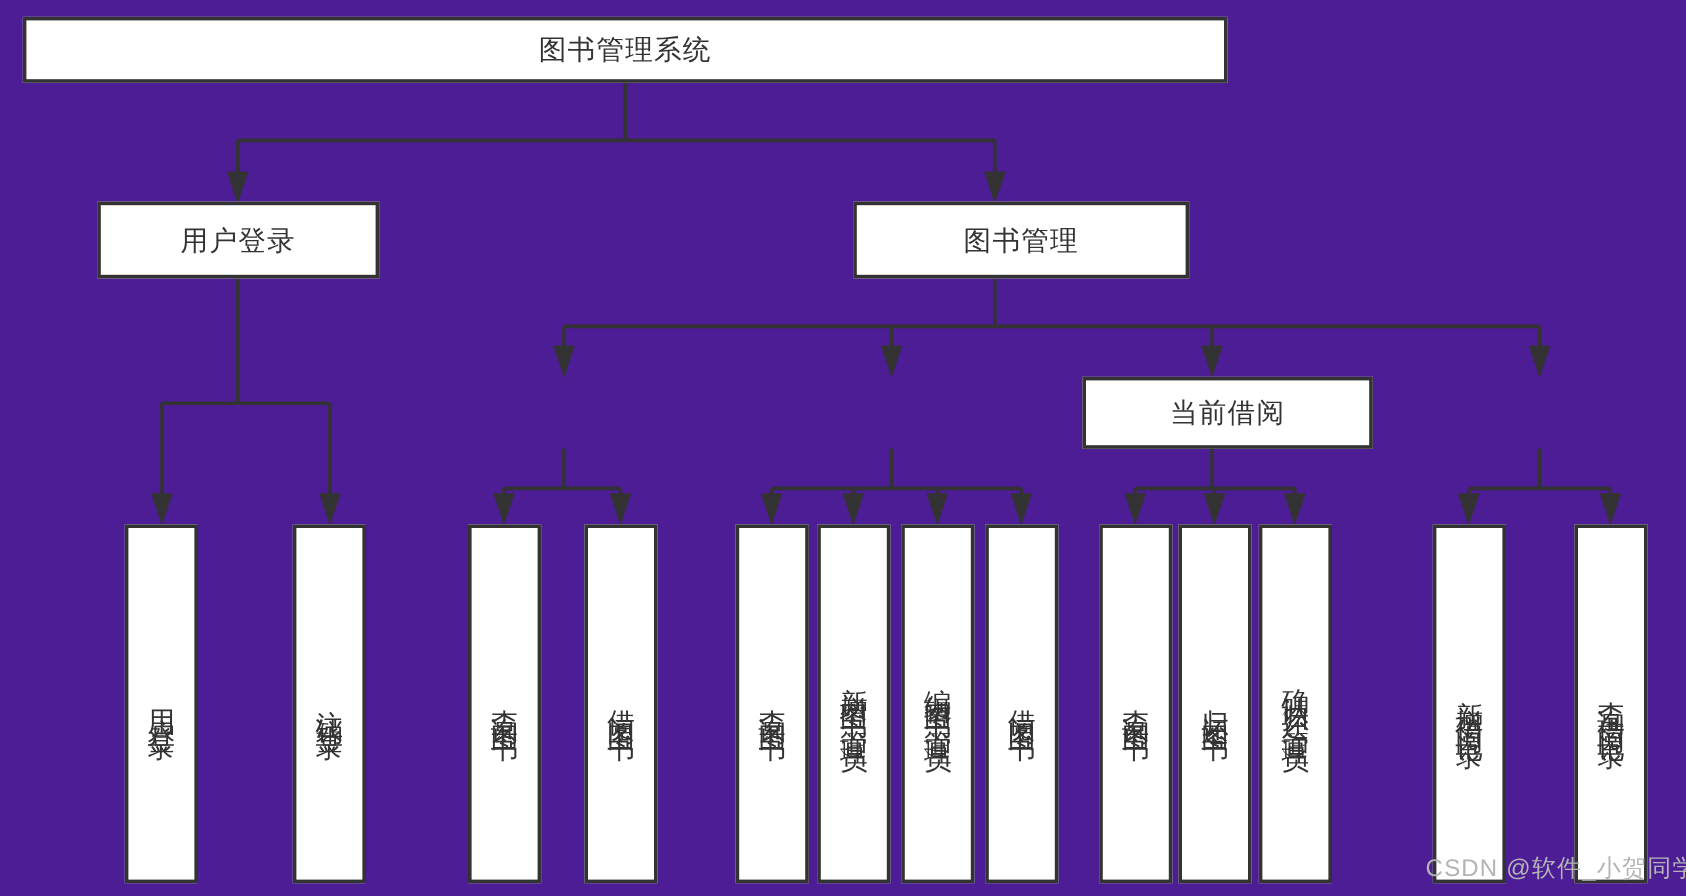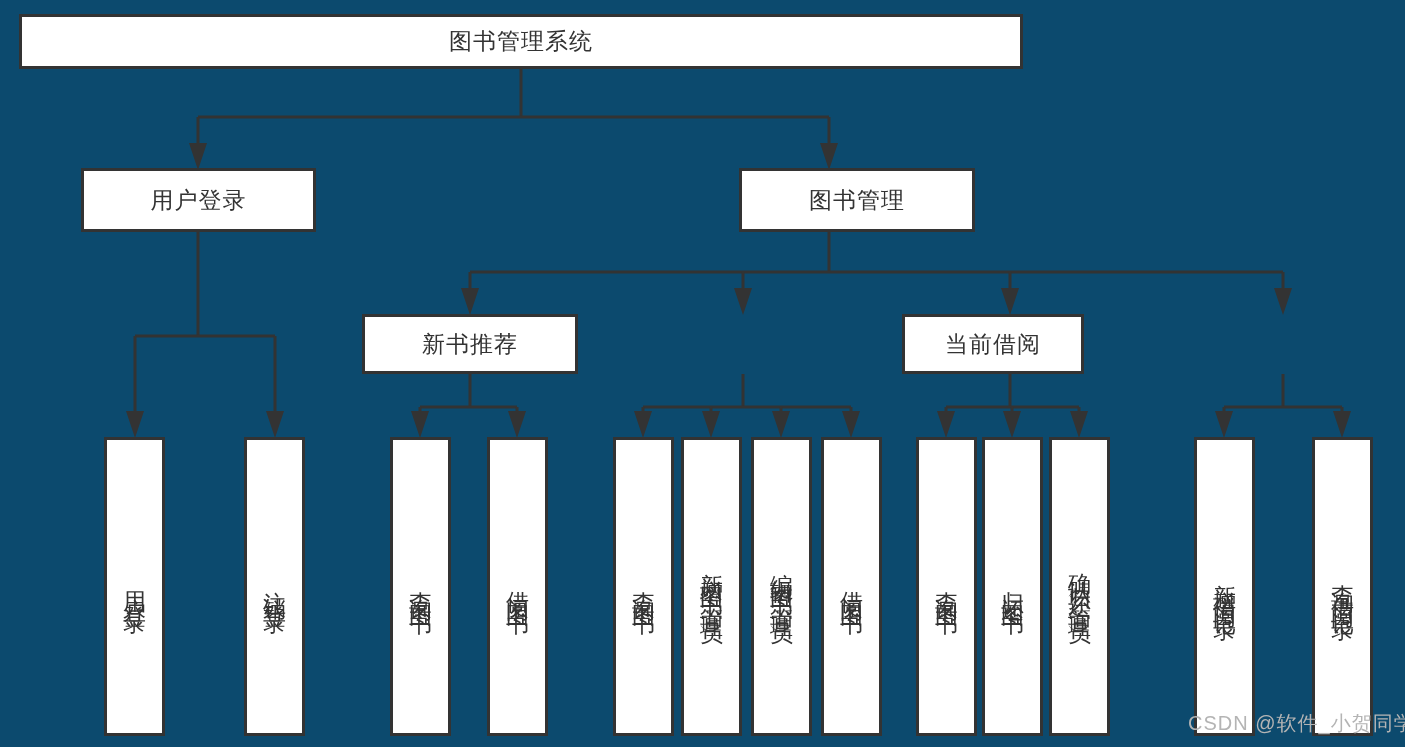--- a/index.html
+++ b/index.html
@@ -1,20 +1,20 @@
 <!DOCTYPE html>
 <html><head>
 <meta charset="utf-8">
 <style>
   html, body { margin: 0; padding: 0; background: #ffffff; }
   .canvas {
     position: relative;
     width: 1405px;
     height: 747px;
-    background: #0c4a6e;
+    background: #4c1d95;
     font-family: "Liberation Sans", "DejaVu Sans", sans-serif;
     overflow: hidden;
   }
   .wires {
     position: absolute;
     left: 0; top: 0;
     width: 1405px; height: 747px;
   }
   .node {
     position: absolute;
@@ -140,24 +140,23 @@
       <polygon points="1003,411 1021,411 1012,438"></polygon>
       <polygon points="1070,411 1088,411 1079,438"></polygon>
       <polygon points="1215,411 1233,411 1224,438"></polygon>
       <polygon points="1333,411 1351,411 1342,438"></polygon>
     </g>
   </svg>
 
   <div class="node" style="left:19px; top:14px; width:1004px; height:55px;">图书管理系统</div>
 
   <div class="node" style="left:81px; top:168px; width:235px; height:64px;">用户登录</div>
-  <div class="node" style="left:711px; top:168px; width:236px; height:64px;margin-left:28px;">图书管理</div>
+  <div class="node" style="left:711px; top:168px; width:280px; height:64px;">图书管理</div>
 
-  <div class="node" style="left:362px; top:314px; width:216px; height:60px;">新书推荐</div>
-  <div class="node" style="left:902px; top:314px; width:182px; height:60px;">当前借阅</div>
+  <div class="node" style="left:902px; top:314px; width:242px; height:60px;">当前借阅</div>
 
   <div class="vnode" style="left:104px;">用户登录</div>
   <div class="vnode" style="left:244px;">注销登录</div>
 
   <div class="vnode" style="left:390px;">查询图书</div>
   <div class="vnode" style="left:487px;">借阅图书</div>
 
   <div class="vnode" style="left:613px;">查询图书</div>
   <div class="vnode" style="left:681px;">新增图书（管理员）</div>
   <div class="vnode" style="left:751px;">编辑图书（管理员）</div>

